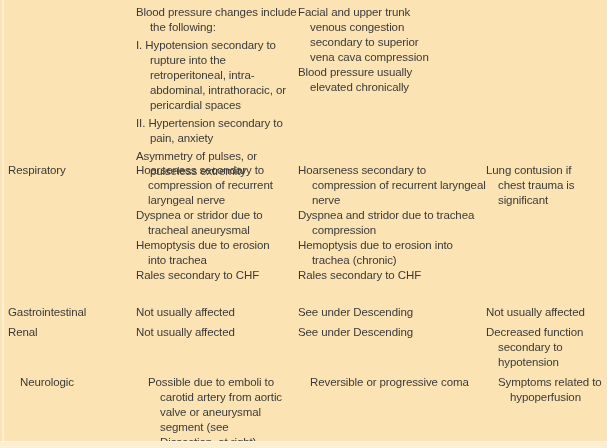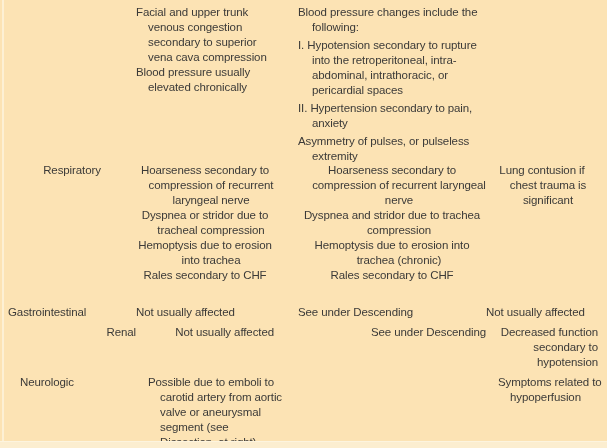--- a/index.html
+++ b/index.html
@@ -18,23 +18,23 @@
     position:absolute;left:2px;top:0;width:2px;height:100%;
     background:var(--rule,#fdf0d4);
   }
   .trow{
     display:grid;
     grid-template-columns:128px 162px 188px 1fr;
     padding:4px 5px 0 8px;
     box-sizing:border-box;
   }
   .r0{height:158px;padding-top:5px;}
-  .r1{height:143px;padding-top:5px;text-align:center;}
+  .r1{height:143px;padding-top:5px;}
   .r2{height:20px;}
-  .r3{height:48px;text-align:right;}
+  .r3{height:48px;}
   .r4{height:79px;padding-top:6px;margin-left:12px;}
   .cell{overflow:visible;}
   .cell p{margin:0;padding-left:12px;text-indent:-12px;}
   .c2 p{max-width:126px;}
   .c3 p{max-width:174px;padding-left:14px;text-indent:-14px;}
   .c4 p{max-width:100px;}
   .spaced p{margin-bottom:3px;}
   .bottom-strip{
     position:absolute;left:0;bottom:0;width:100%;height:7px;
     background:var(--strip,#fceed0);
@@ -43,38 +43,38 @@
   }
 </style>
 </head>
 <body>
 
 <div class="page">
   <div class="left-rule"></div>
 
   <div class="trow r0">
     <div class="cell c1"></div>
-    <div class="cell c2">
-      <p>Facial and upper trunk venous congestion secondary to superior vena cava compression</p>
-      <p>Blood pressure usually elevated chronically</p>
-    </div>
     <div class="cell c3 spaced">
       <p>Blood pressure changes include the following:</p>
       <p>I. Hypotension secondary to rupture into the retroperitoneal, intra-abdominal, intrathoracic, or pericardial spaces</p>
       <p>II. Hypertension secondary to pain, anxiety</p>
       <p>Asymmetry of pulses, or pulseless extremity</p>
+    </div>
+    <div class="cell c2">
+      <p>Facial and upper trunk venous congestion secondary to superior vena cava compression</p>
+      <p>Blood pressure usually elevated chronically</p>
     </div>
     <div class="cell c4"></div>
   </div>
 
   <div class="trow r1">
     <div class="cell c1">Respiratory</div>
     <div class="cell c2">
       <p>Hoarseness secondary to compression of recurrent laryngeal nerve</p>
-      <p>Dyspnea or stridor due to tracheal compression</p>
+      <p>Dyspnea or stridor due to tracheal aneurysmal</p>
       <p>Hemoptysis due to erosion into trachea</p>
       <p>Rales secondary to CHF</p>
     </div>
     <div class="cell c3">
       <p>Hoarseness secondary to compression of recurrent laryngeal nerve</p>
       <p>Dyspnea and stridor due to trachea compression</p>
       <p>Hemoptysis due to erosion into trachea (chronic)</p>
       <p>Rales secondary to CHF</p>
     </div>
     <div class="cell c4">
@@ -107,20 +107,21 @@
       <p>Decreased function secondary to hypotension</p>
     </div>
   </div>
 
   <div class="trow r4">
     <div class="cell c1">Neurologic</div>
     <div class="cell c2">
       <p>Possible due to emboli to carotid artery from aortic valve or aneurysmal segment (see Dissection, at right)</p>
     </div>
     <div class="cell c3">
+      <p>Reversible or progressive coma</p>
     </div>
     <div class="cell c4">
       <p>Symptoms related to hypoperfusion</p>
     </div>
   </div>
 
   <div class="bottom-strip"></div>
 </div>
 
 </body></html>

